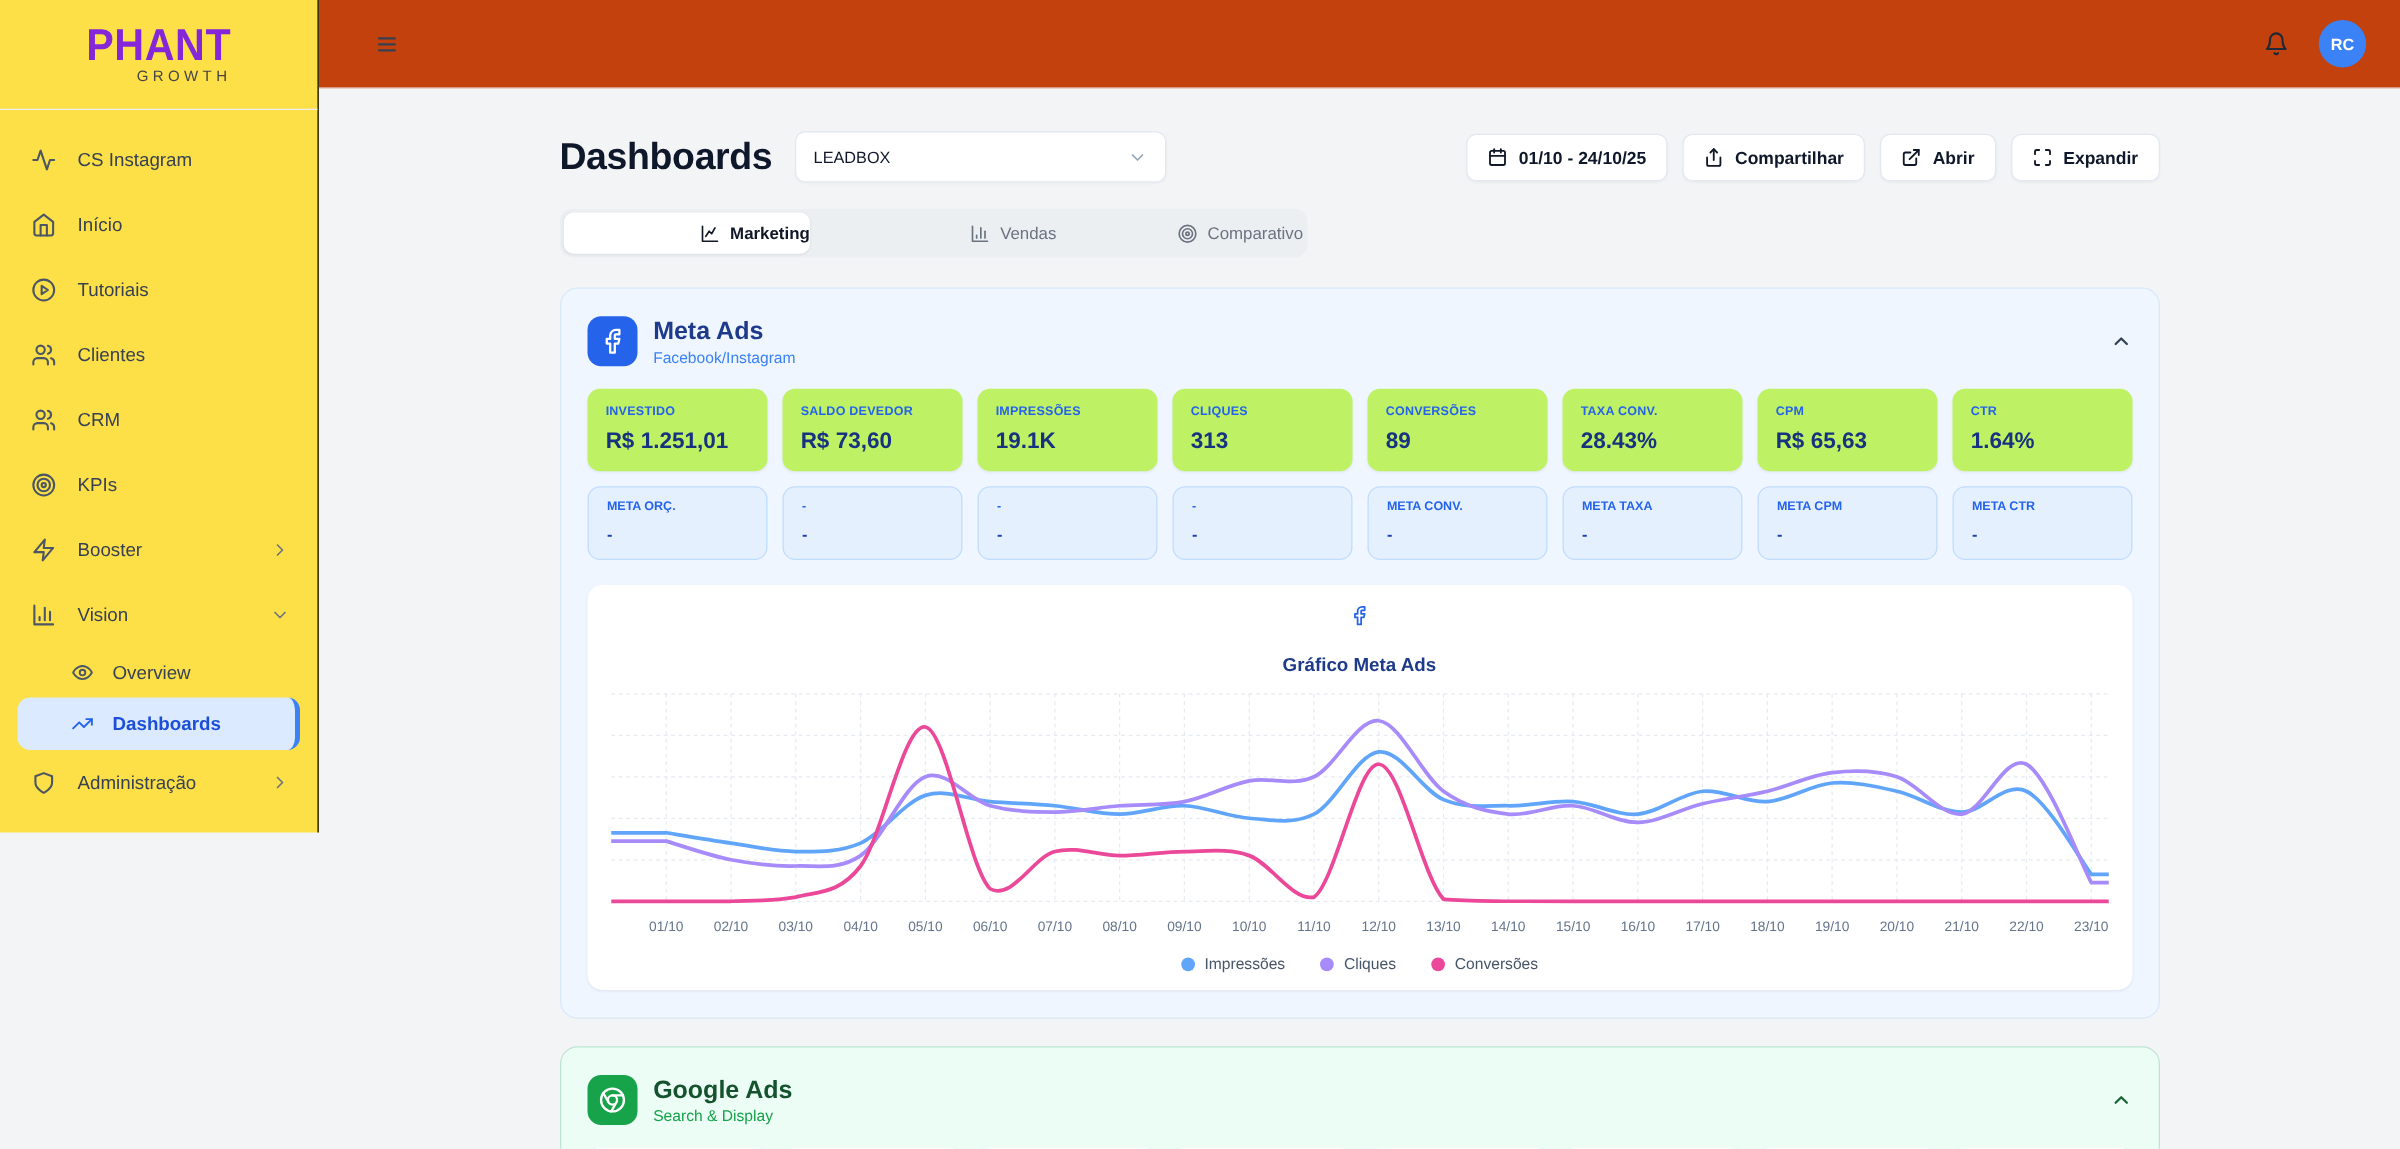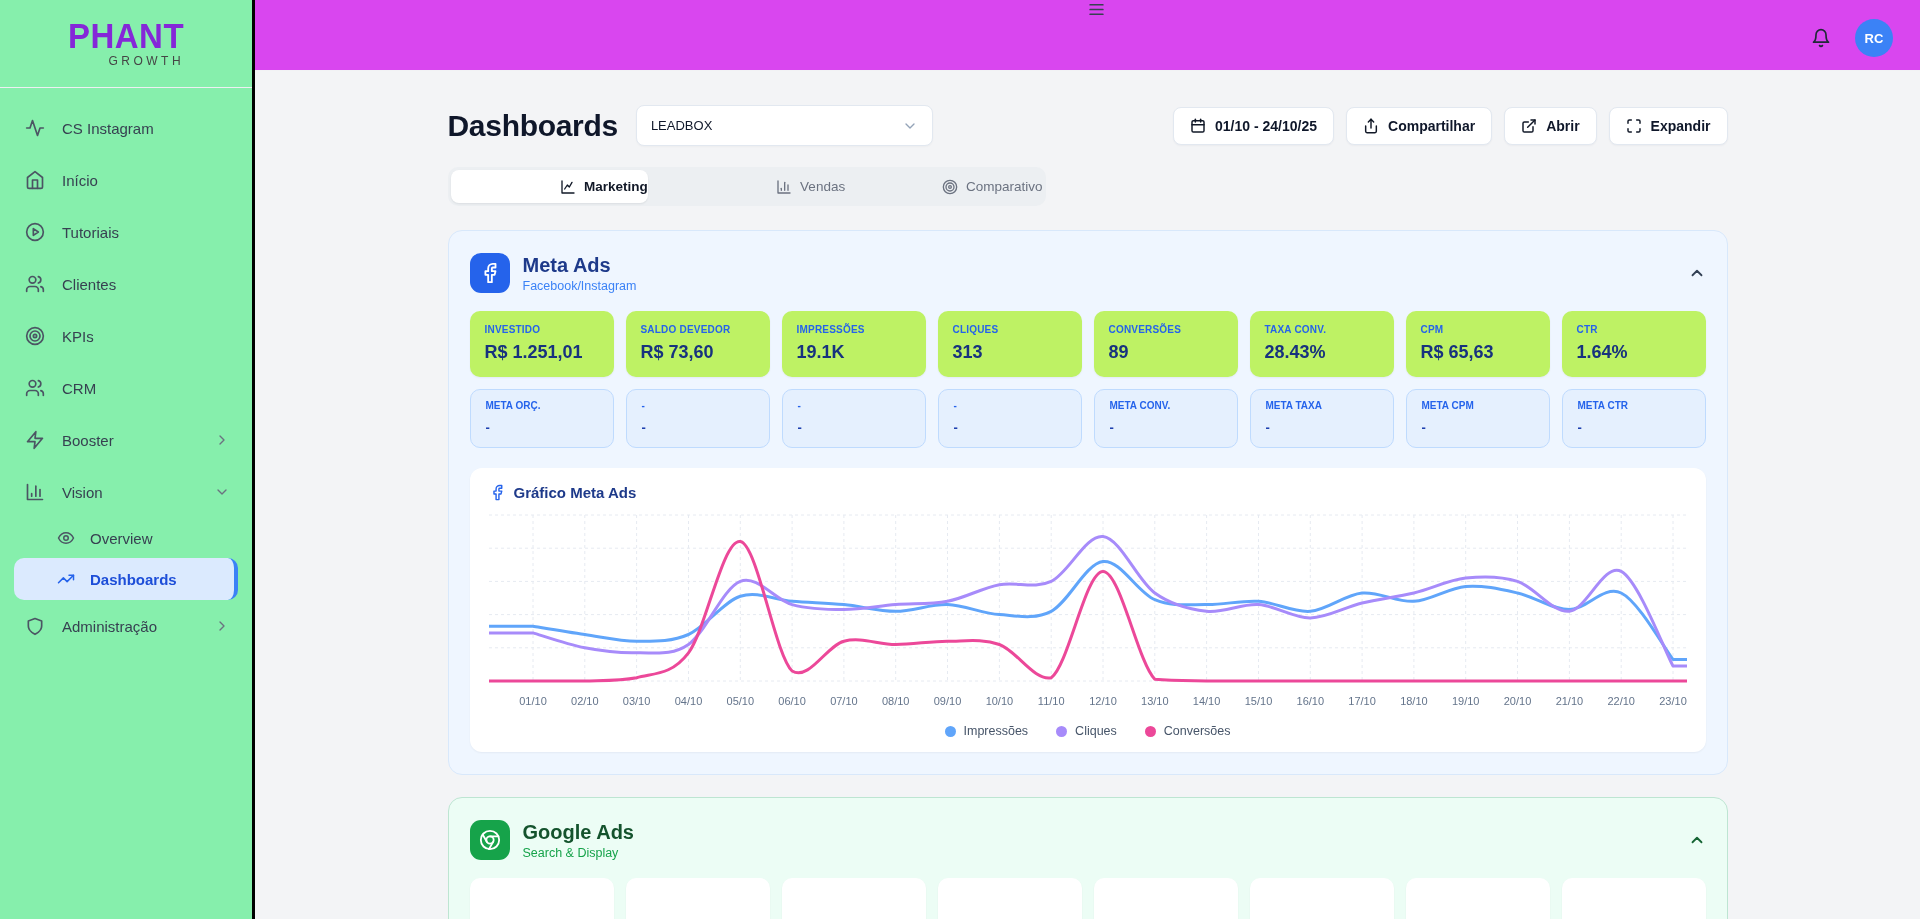--- a/index.html
+++ b/index.html
@@ -9,43 +9,43 @@
     background:#f3f4f6;
     position:relative;
     overflow:hidden;
     color:#111827;
   }
   svg { display:block; }
   .ic svg { width:100%; height:100%; }
 
   
   .sidebar {
-    position:absolute; left:0; top:0; width:255px; height:919px;
-    background:#86efac; border-right:3px solid #000000; z-index:10;
+    position:absolute; left:0; top:0; width:255px; height:666px;
+    background:#fde047; border-right:1px solid #000000; z-index:10;
   }
   .logo-wrap { height:88px; display:flex; align-items:center; justify-content:center; border-bottom:1px solid #edeff2; }
   .logo-block { display:inline-flex; flex-direction:column; }
   .logo-main { font-size:33px; font-weight:800; color:#8527d8; letter-spacing:0.5px; line-height:1; transform:scaleY(1.08); }
   .logo-sub { font-size:12px; font-weight:300; color:#454545; letter-spacing:3.5px; text-align:right; margin-top:2px; }
   .nav { padding-top:14px; }
   .nav-item { display:flex; align-items:center; gap:17px; height:52px; padding:0 22px 0 25px; font-size:15px; color:#374151; cursor:pointer; }
   .nav-item .ic { width:20px; height:20px; color:#4b5563; flex:0 0 auto; }
   .nav-item .chev { width:16px; height:16px; margin-left:auto; color:#6b7280; }
   .nav-item.sub { height:40px; padding-left:57px; gap:15px; }
   .nav-item.sub .ic { width:18px; height:18px; }
   .nav-item.active-pill {
     height:42px; margin:0 14px; padding:0 14px 0 43px; border-radius:10px;
     background:#dbeafe; border-right:4px solid #3b82f6; color:#1d4ed8; font-weight:700;
   }
   .nav-item.active-pill .ic { color:#2563eb; }
 
   
   .topbar {
-    position:absolute; left:255px; top:0; right:0; height:71px; background:#d946ef;
-    display:flex; align-items:center; padding:0 27px 0 45px; border-bottom:1px solid #f1f2f4; z-index:5;flex-direction:column;
+    position:absolute; left:255px; top:0; right:0; height:71px; background:#c2410c;
+    display:flex; align-items:center; padding:0 27px 0 45px; border-bottom:1px solid #f1f2f4; z-index:5;
   }
   .hamburger { width:19px; height:19px; color:#374151; cursor:pointer; }
   .topbar-right { margin-left:auto; display:flex; align-items:center; gap:24px; }
   .bell { width:20px; height:20px; color:#1f2937; cursor:pointer; }
   .avatar { width:38px; height:38px; border-radius:50%; background:#3b82f6; color:#fff;
     display:flex; align-items:center; justify-content:center; font-size:13px; font-weight:700; cursor:pointer; }
 
   
   .main { position:absolute; left:255px; top:71px; right:0; bottom:0; overflow:hidden; }
   .content { width:1280px; margin:0 auto; padding-top:34px; }
@@ -91,21 +91,21 @@
   .kpi-label { font-size:10px; font-weight:700; color:#2563eb; letter-spacing:.2px; white-space:nowrap; }
   .kpi-value { font-size:18px; font-weight:800; color:#17327e; margin-top:7px; white-space:nowrap; }
   .meta-grid { display:grid; grid-template-columns:repeat(8,1fr); gap:12px; margin-top:12px; }
   .mkpi { background:rgba(219,234,254,.5); border:1px solid #bfdbfe; border-radius:10px; padding:10px 15px 12px; }
   .mkpi-label { font-size:10px; font-weight:700; color:#2563eb; }
   .mkpi-value { font-size:13px; font-weight:800; color:#1e40af; margin-top:9px; }
   .g-tile { background:#fff; border-radius:10px; height:64px; box-shadow:0 1px 2px rgba(15,23,42,.05); }
 
   
   .chart-card { margin-top:20px; background:#fff; border-radius:12px; padding:16px 19px 14px; box-shadow:0 1px 2px rgba(15,23,42,.05); }
-  .chart-head { display:flex; align-items:center; gap:8px; margin-bottom:8px; }
+  .chart-head { display:flex; align-items:center; gap:23px; margin-bottom:8px;flex-direction:column; }
   .chart-head .ic { width:17px; height:17px; color:#2563eb; }
   .chart-title { font-size:15px; font-weight:800; color:#1e3a8a; }
   .legend { display:flex; justify-content:center; gap:28px; margin-top:10px; }
   .legend-item { display:flex; align-items:center; gap:8px; font-size:12.5px; color:#475569; }
   .legend-dot { width:11px; height:11px; border-radius:50%; }
 </style>
 </head>
 <body>
 
 <aside class="sidebar">
@@ -149,37 +149,37 @@
             <circle cx="9" cy="7" r="4"></circle>
             <path d="M22 21v-2a4 4 0 0 0-3-3.87"></path>
             <path d="M16 3.13a4 4 0 0 1 0 7.75"></path>
           </svg>
         </span>
         <span>Clientes</span>
       </div>
       <div class="nav-item">
         <span class="ic">
           <svg viewBox="0 0 24 24" fill="none" stroke="currentColor" stroke-width="2" stroke-linecap="round" stroke-linejoin="round">
-            <circle cx="12" cy="12" r="10"></circle>
-            <circle cx="12" cy="12" r="6"></circle>
-            <circle cx="12" cy="12" r="2"></circle>
-          </svg>
-        </span>
-        <span>KPIs</span>
-      </div>
-      <div class="nav-item">
-        <span class="ic">
-          <svg viewBox="0 0 24 24" fill="none" stroke="currentColor" stroke-width="2" stroke-linecap="round" stroke-linejoin="round">
             <path d="M16 21v-2a4 4 0 0 0-4-4H6a4 4 0 0 0-4 4v2"></path>
             <circle cx="9" cy="7" r="4"></circle>
             <path d="M22 21v-2a4 4 0 0 0-3-3.87"></path>
             <path d="M16 3.13a4 4 0 0 1 0 7.75"></path>
           </svg>
         </span>
         <span>CRM</span>
+      </div>
+      <div class="nav-item">
+        <span class="ic">
+          <svg viewBox="0 0 24 24" fill="none" stroke="currentColor" stroke-width="2" stroke-linecap="round" stroke-linejoin="round">
+            <circle cx="12" cy="12" r="10"></circle>
+            <circle cx="12" cy="12" r="6"></circle>
+            <circle cx="12" cy="12" r="2"></circle>
+          </svg>
+        </span>
+        <span>KPIs</span>
       </div>
       <div class="nav-item">
         <span class="ic">
           <svg viewBox="0 0 24 24" fill="none" stroke="currentColor" stroke-width="2" stroke-linecap="round" stroke-linejoin="round">
             <polygon points="13 2 3 14 12 14 11 22 21 10 12 10 13 2"></polygon>
           </svg>
         </span>
         <span>Booster</span>
         <span class="ic chev">
           <svg viewBox="0 0 24 24" fill="none" stroke="currentColor" stroke-width="2" stroke-linecap="round" stroke-linejoin="round">

